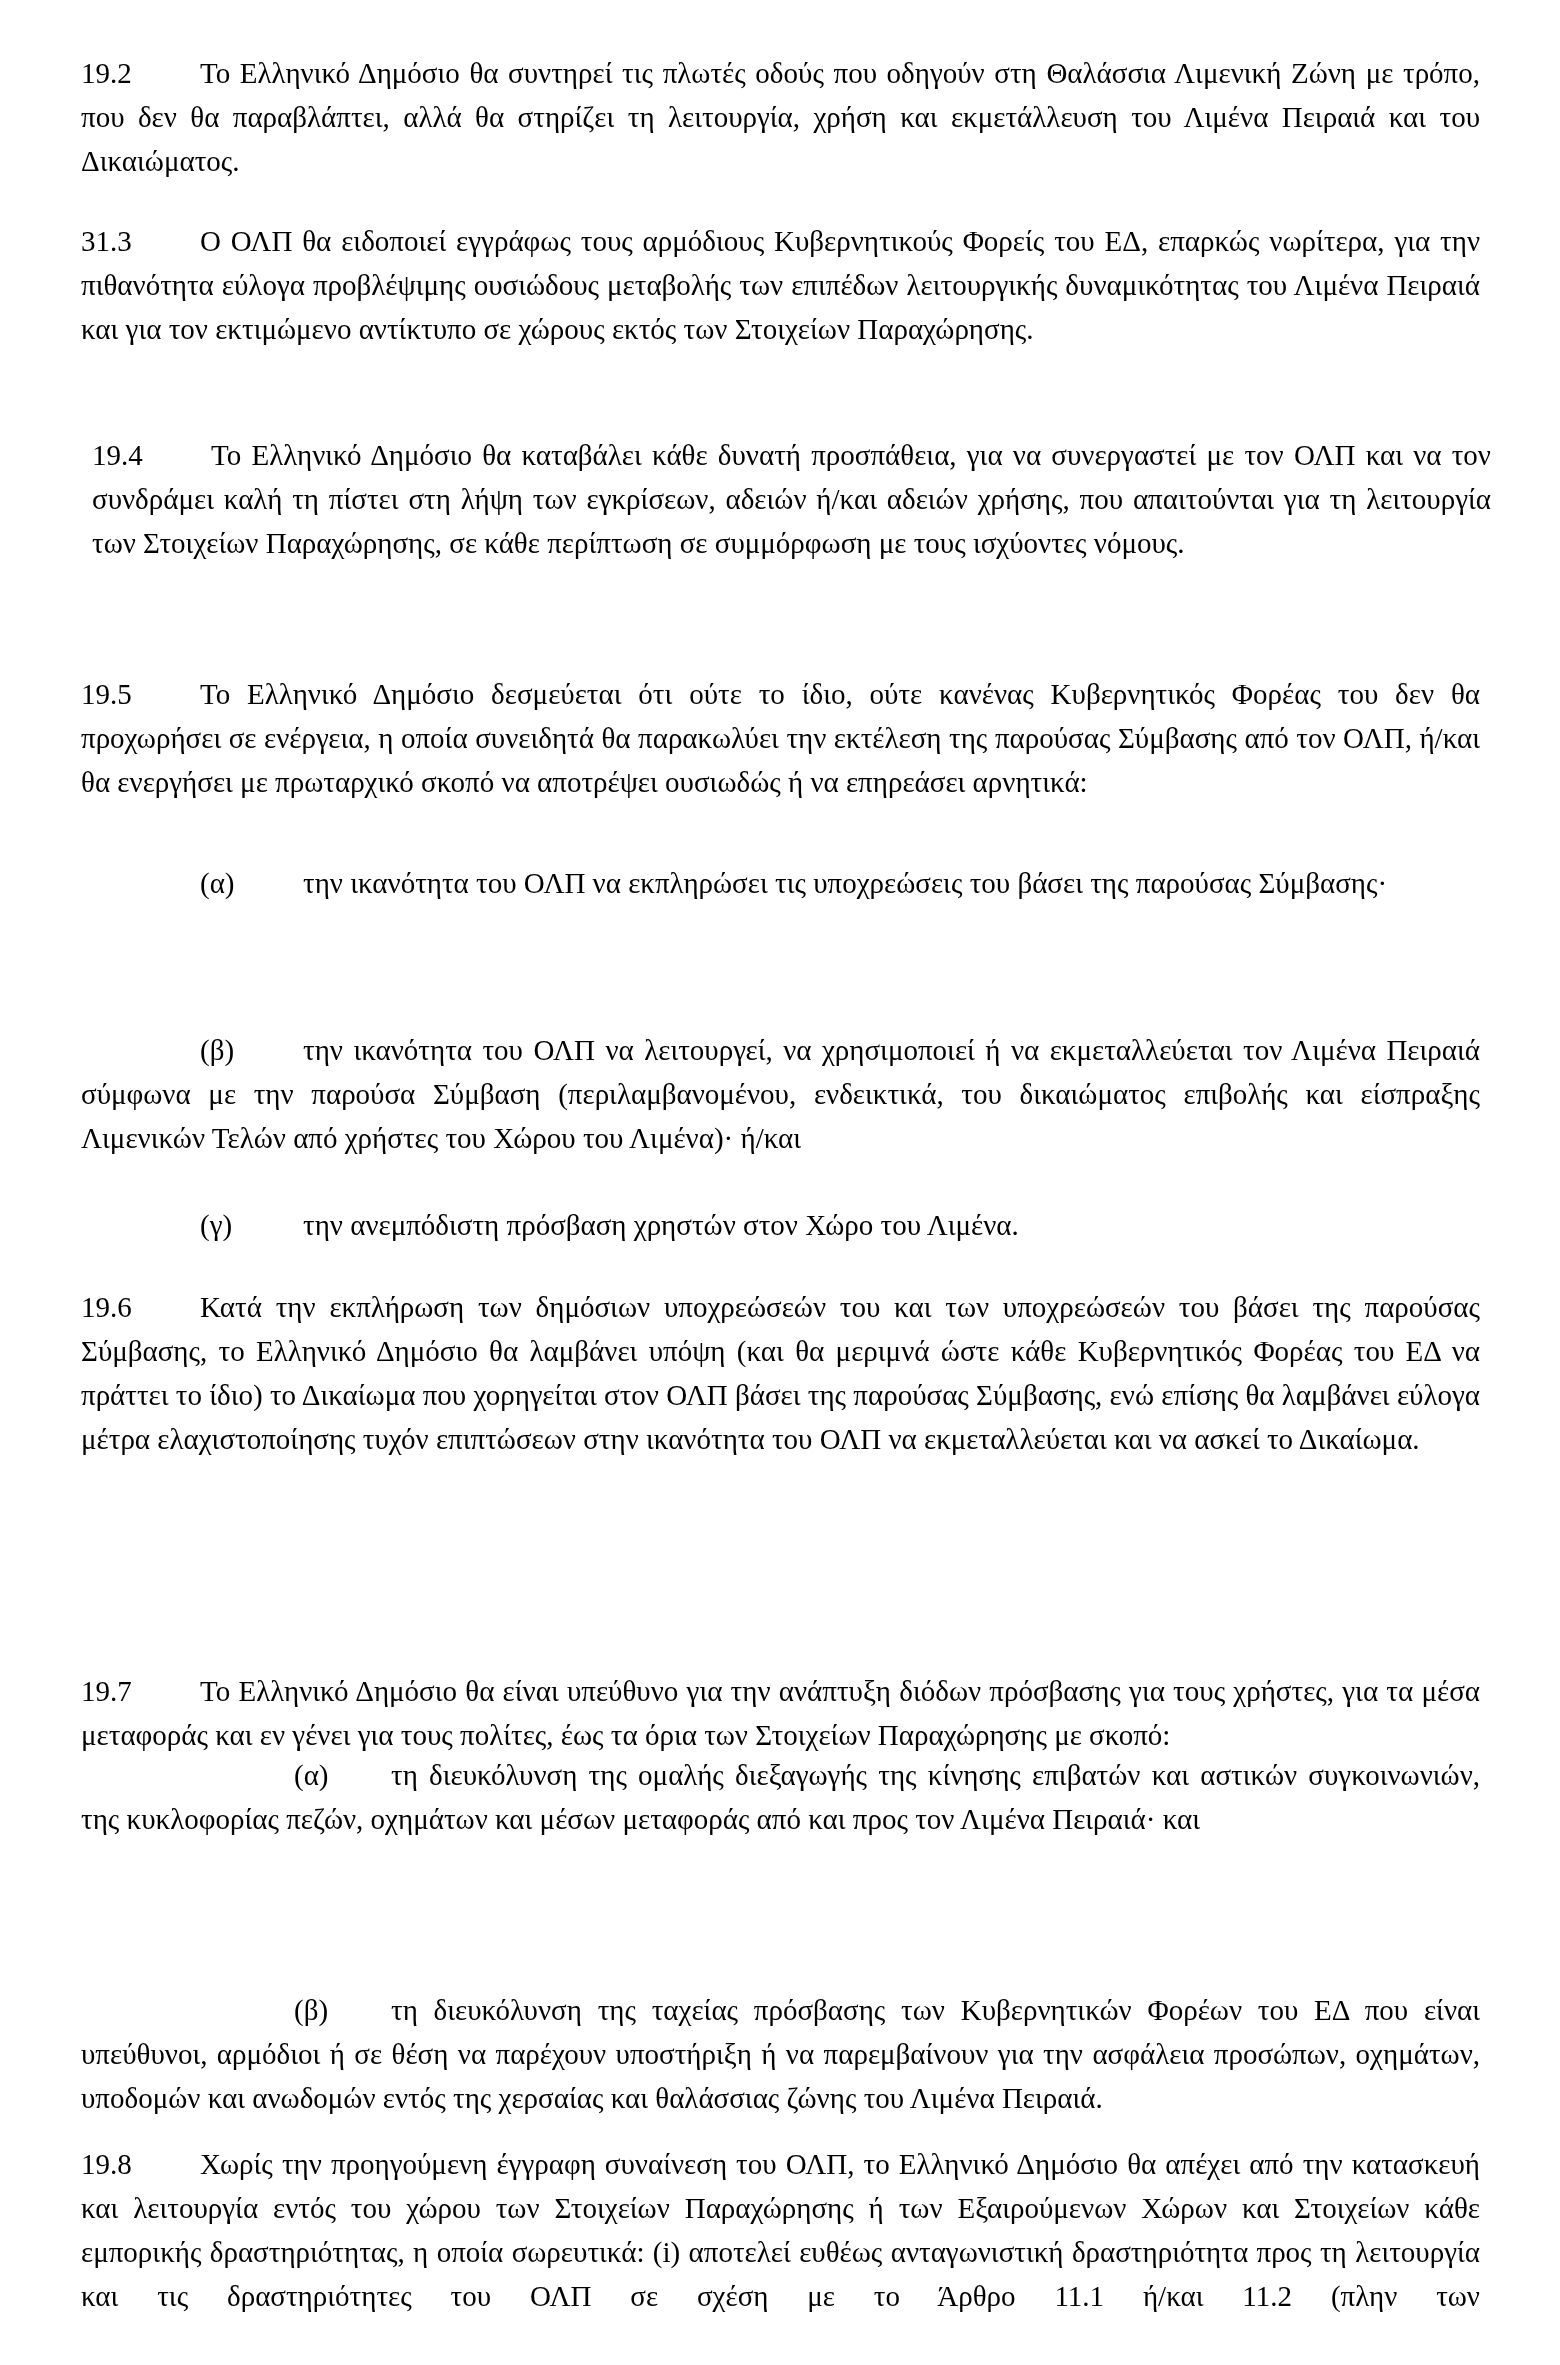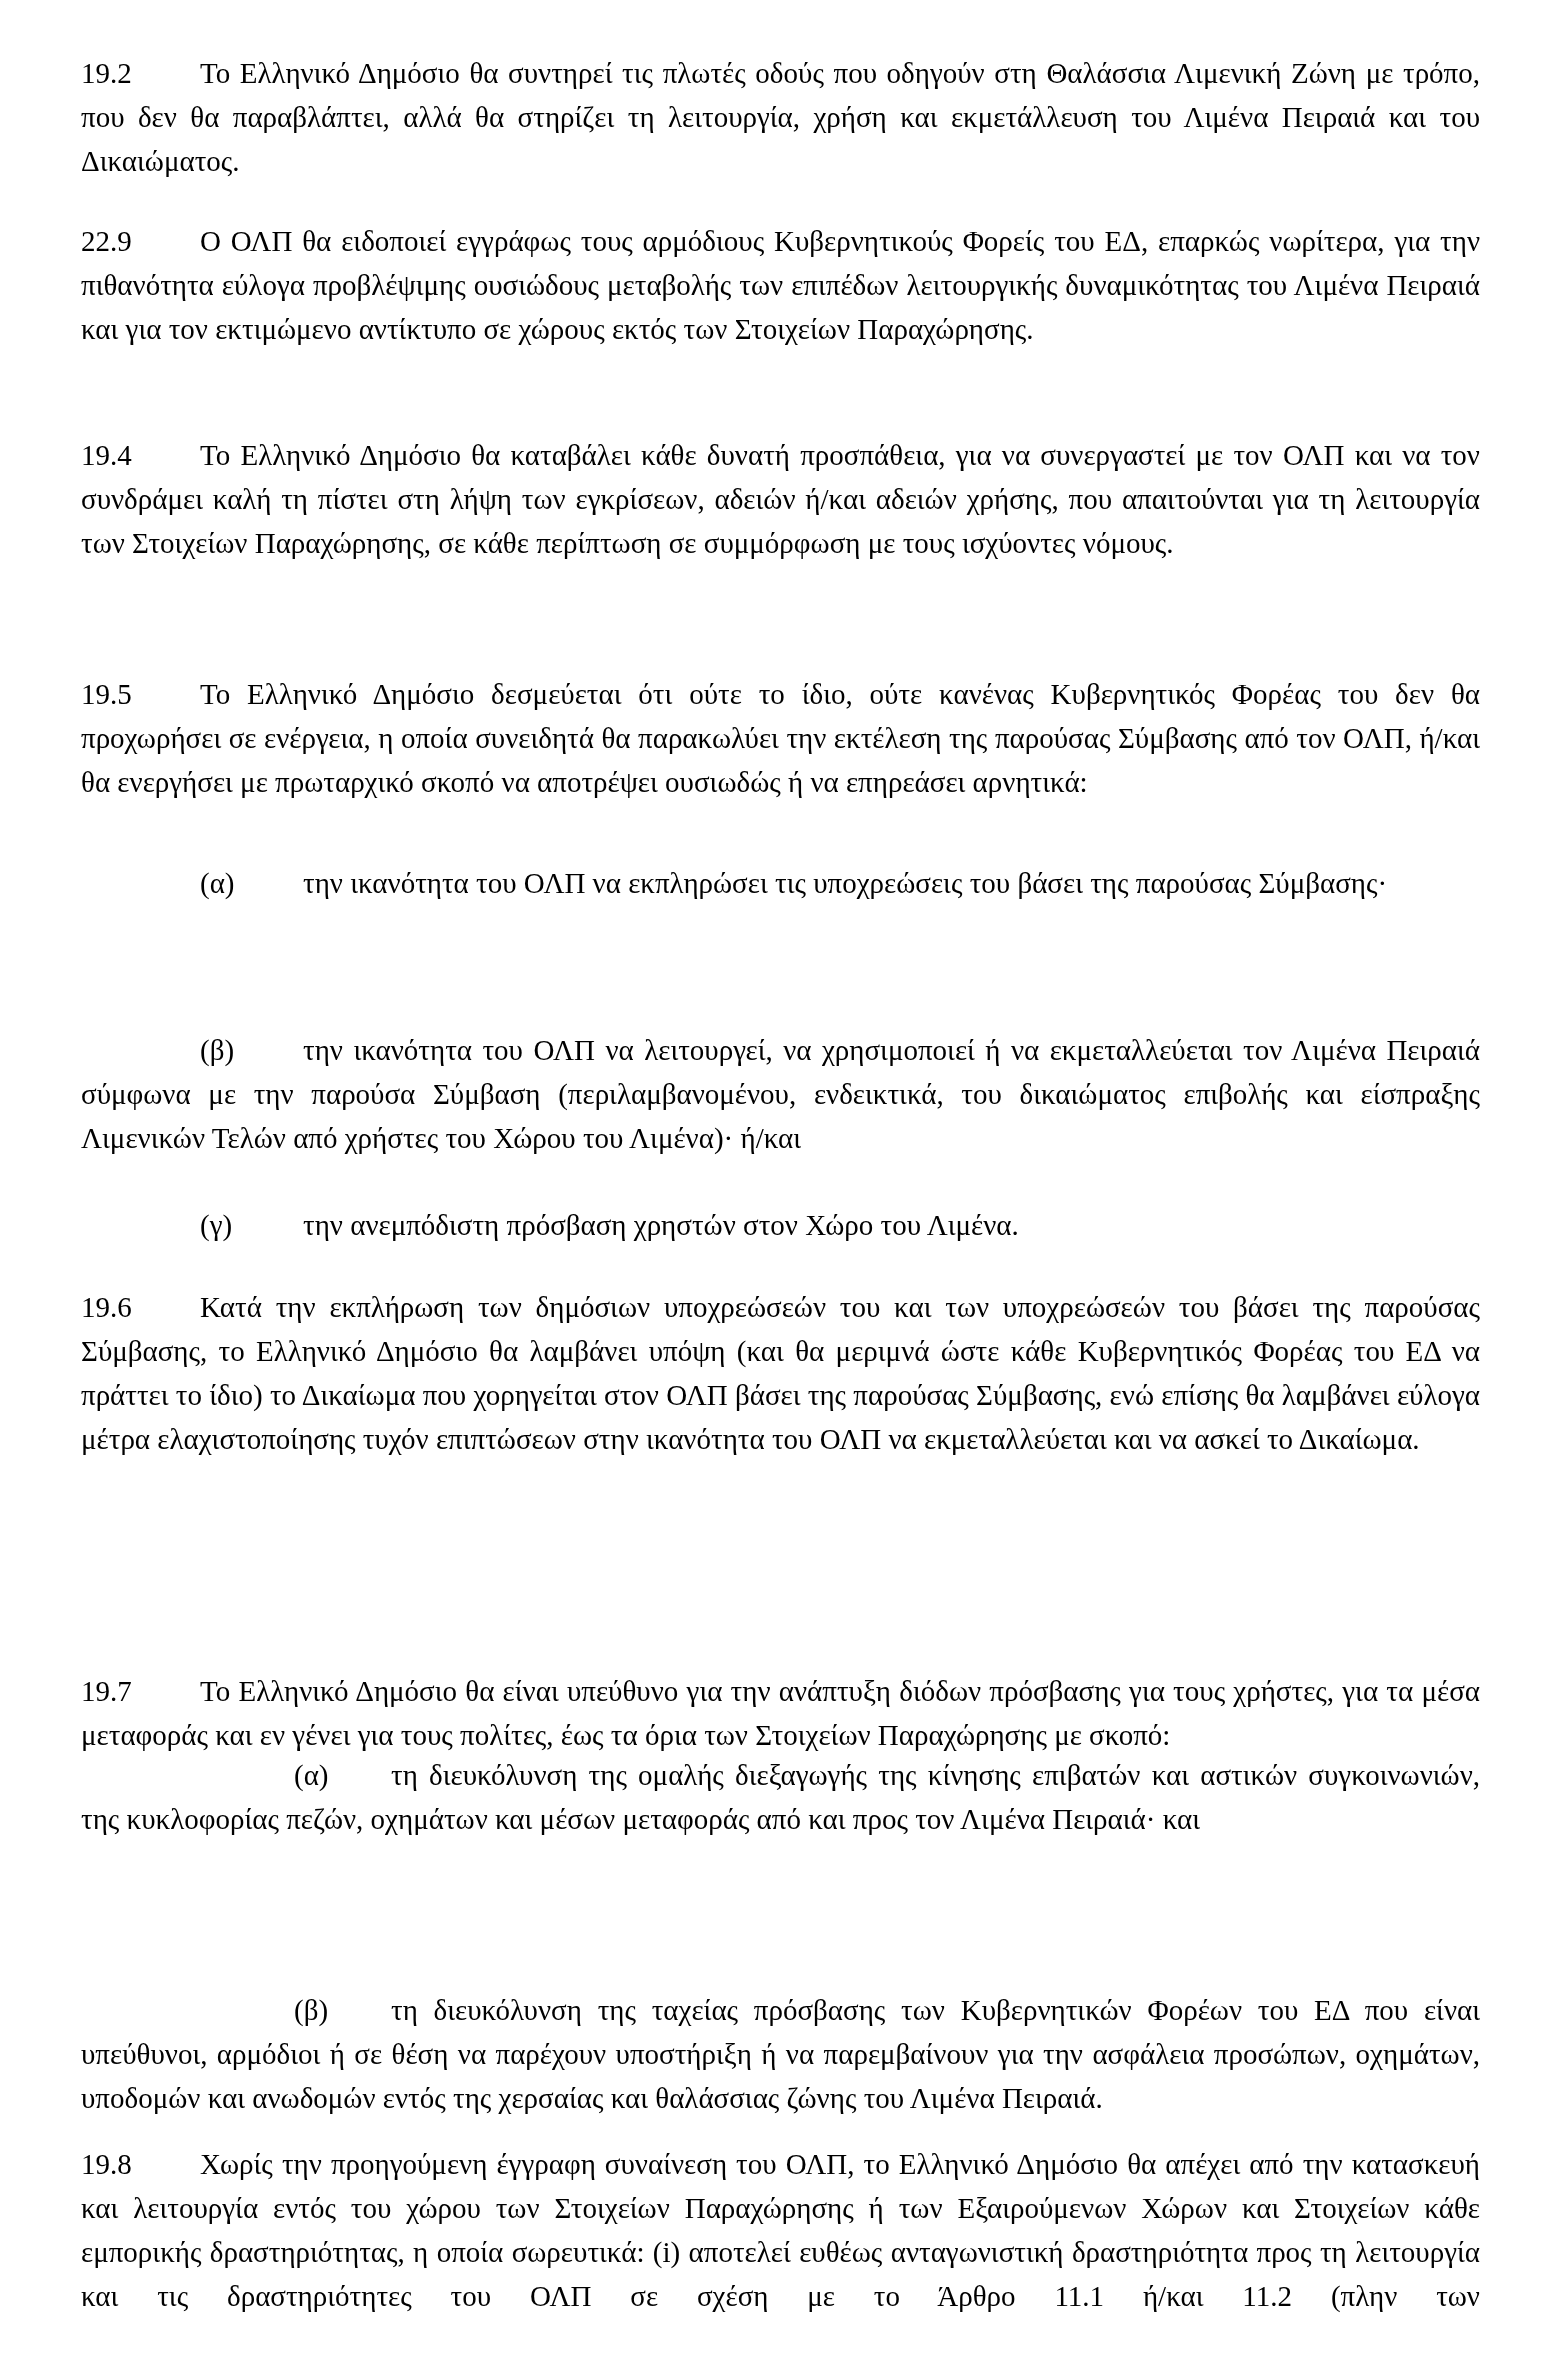--- a/index.html
+++ b/index.html
@@ -19,23 +19,23 @@
   .lbl1 { display: inline-block; padding-left: 119px; width: 103px; }
   .lbl2 { display: inline-block; padding-left: 213px; width: 97px; }
 </style>
 </head>
 <body>
 
 <div class="page">
 
   <p class="para" style="top:51px;"><span class="num">19.2</span><span>Το Ελληνικό Δημόσιο θα συντηρεί τις πλωτές οδούς που οδηγούν στη Θαλάσσια Λιμενική Ζώνη με τρόπο, που δεν θα παραβλάπτει, αλλά θα στηρίζει τη λειτουργία, χρήση και εκμετάλλευση του Λιμένα Πειραιά και του Δικαιώματος.</span></p>
 
-  <p class="para" style="top:219px;"><span class="num">22.9</span><span>Ο ΟΛΠ θα ειδοποιεί εγγράφως τους αρμόδιους Κυβερνητικούς Φορείς του ΕΔ, επαρκώς νωρίτερα, για την πιθανότητα εύλογα προβλέψιμης ουσιώδους μεταβολής των επιπέδων λειτουργικής δυναμικότητας του Λιμένα Πειραιά και για τον εκτιμώμενο αντίκτυπο σε χώρους εκτός των Στοιχείων Παραχώρησης.</span></p>
+  <p class="para" style="top:219px;"><span class="num">31.3</span><span>Ο ΟΛΠ θα ειδοποιεί εγγράφως τους αρμόδιους Κυβερνητικούς Φορείς του ΕΔ, επαρκώς νωρίτερα, για την πιθανότητα εύλογα προβλέψιμης ουσιώδους μεταβολής των επιπέδων λειτουργικής δυναμικότητας του Λιμένα Πειραιά και για τον εκτιμώμενο αντίκτυπο σε χώρους εκτός των Στοιχείων Παραχώρησης.</span></p>
 
-  <p class="para" style="top:433px;"><span class="num">19.4</span><span>Το Ελληνικό Δημόσιο θα καταβάλει κάθε δυνατή προσπάθεια, για να συνεργαστεί με τον ΟΛΠ και να τον συνδράμει καλή τη πίστει στη λήψη των εγκρίσεων, αδειών ή/και αδειών χρήσης, που απαιτούνται για τη λειτουργία των Στοιχείων Παραχώρησης, σε κάθε περίπτωση σε συμμόρφωση με τους ισχύοντες νόμους.</span></p>
+  <p class="para" style="top:433px;margin-left:11px;"><span class="num">19.4</span><span>Το Ελληνικό Δημόσιο θα καταβάλει κάθε δυνατή προσπάθεια, για να συνεργαστεί με τον ΟΛΠ και να τον συνδράμει καλή τη πίστει στη λήψη των εγκρίσεων, αδειών ή/και αδειών χρήσης, που απαιτούνται για τη λειτουργία των Στοιχείων Παραχώρησης, σε κάθε περίπτωση σε συμμόρφωση με τους ισχύοντες νόμους.</span></p>
 
   <p class="para" style="top:672px;"><span class="num">19.5</span><span>Το Ελληνικό Δημόσιο δεσμεύεται ότι ούτε το ίδιο, ούτε κανένας Κυβερνητικός Φορέας του δεν θα προχωρήσει σε ενέργεια, η οποία συνειδητά θα παρακωλύει την εκτέλεση της παρούσας Σύμβασης από τον ΟΛΠ, ή/και θα ενεργήσει με πρωταρχικό σκοπό να αποτρέψει ουσιωδώς ή να επηρεάσει αρνητικά:</span></p>
 
   <p class="para" style="top:861px;"><span class="lbl1">(α)</span><span>την ικανότητα του ΟΛΠ να εκπληρώσει τις υποχρεώσεις του βάσει της παρούσας Σύμβασης·</span></p>
 
   <p class="para" style="top:1028px;"><span class="lbl1">(β)</span><span>την ικανότητα του ΟΛΠ να λειτουργεί, να χρησιμοποιεί ή να εκμεταλλεύεται τον Λιμένα Πειραιά σύμφωνα με την παρούσα Σύμβαση (περιλαμβανομένου, ενδεικτικά, του δικαιώματος επιβολής και είσπραξης Λιμενικών Τελών από χρήστες του Χώρου του Λιμένα)· ή/και</span></p>
 
   <p class="para" style="top:1203px;"><span class="lbl1">(γ)</span><span>την ανεμπόδιστη πρόσβαση χρηστών στον Χώρο του Λιμένα.</span></p>
 
   <p class="para" style="top:1285px;"><span class="num">19.6</span><span>Κατά την εκπλήρωση των δημόσιων υποχρεώσεών του και των υποχρεώσεών του βάσει της παρούσας Σύμβασης, το Ελληνικό Δημόσιο θα λαμβάνει υπόψη (και θα μεριμνά ώστε κάθε Κυβερνητικός Φορέας του ΕΔ να πράττει το ίδιο) το Δικαίωμα που χορηγείται στον ΟΛΠ βάσει της παρούσας Σύμβασης, ενώ επίσης θα λαμβάνει εύλογα μέτρα ελαχιστοποίησης τυχόν επιπτώσεων στην ικανότητα του ΟΛΠ να εκμεταλλεύεται και να ασκεί το Δικαίωμα.</span></p>

